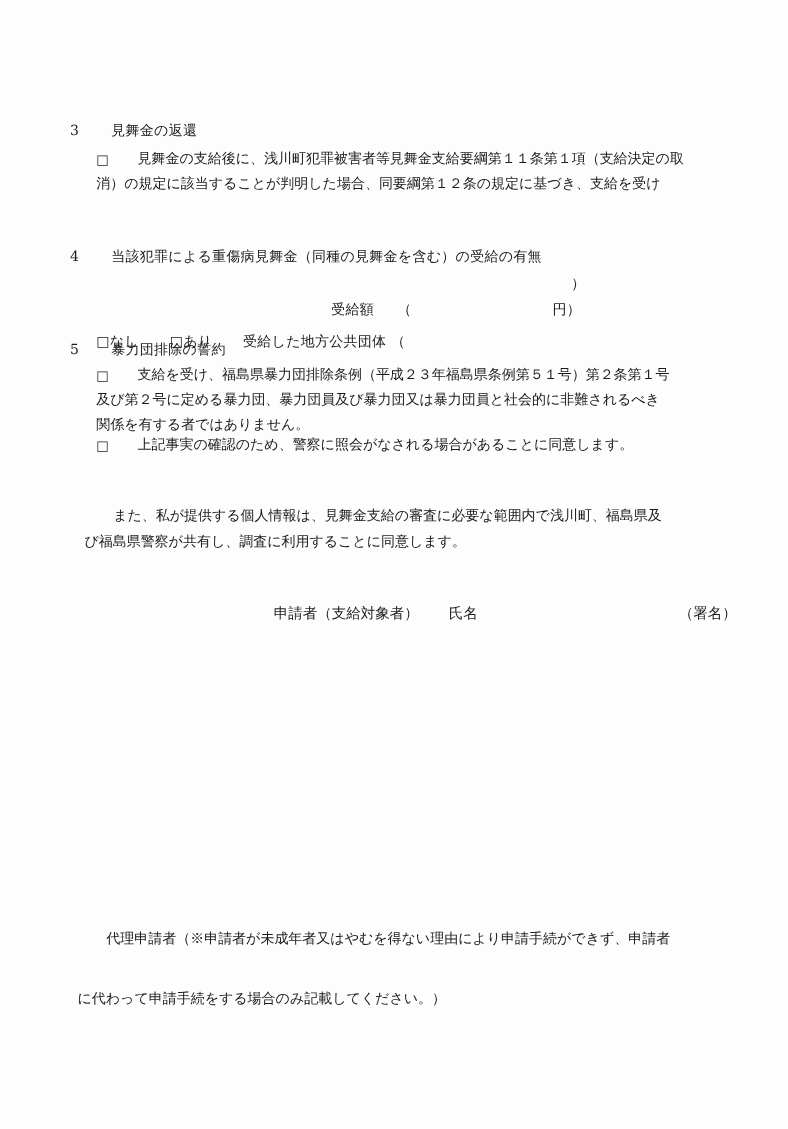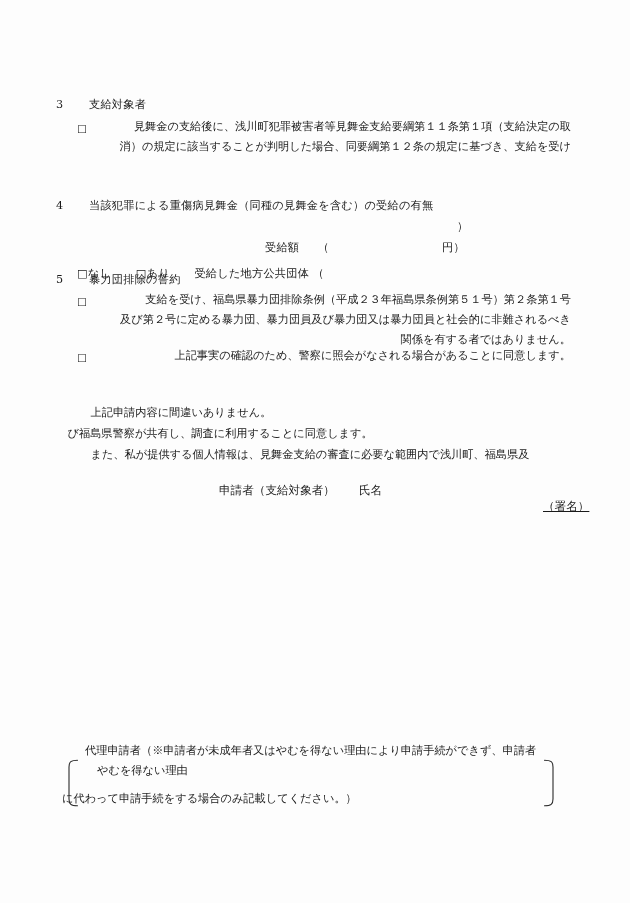--- a/index.html
+++ b/index.html
@@ -58,21 +58,20 @@
     left: 0;
     top: 0.5px;
     font-size: 10.6px;
     line-height: 20.2px;
   }
   .clause-body {
     position: absolute;
     left: 0;
     top: 0;
     width: 494px;
-    text-align: right;
   }
   .clause-body .ln {
     display: block;
     white-space: nowrap;
     height: 20.2px;
   }
   .ln.i1 { padding-left: 33px; }
 
   
   .para {
@@ -87,21 +86,21 @@
   }
   .para .ln.ind { padding-left: 11.5px; }
 
   
   .sig-row {
     position: absolute;
     font-size: 11.6px;
     white-space: nowrap;
   }
   .sig-left { position: absolute; left: 0; top: 0; }
-  .sig-right { position: absolute; top: 16px; text-decoration: underline; }
+  .sig-right { position: absolute; top: 0; }
 
   
   .agent {
     position: absolute;
     font-size: 11.2px;
     line-height: 20.5px;
   }
   .agent .ln {
     display: block;
     white-space: nowrap;
@@ -131,21 +130,21 @@
   .gap-m { display: inline-block; width: 17px; }
   .gap-l { display: inline-block; width: 24px; }
 </style>
 </head>
 <body>
 
 <div class="page">
 
   <div class="sec" style="left:56px; top:95px; width:520px; height:22px;">
     <span class="sec-num">3</span>
-    <span class="sec-title">支給対象者</span>
+    <span class="sec-title">見舞金の返還</span>
   </div>
 
   <div class="clause" style="left:77px; top:117px; width:500px;">
     <span class="cb">□</span>
     <div class="clause-body">
       <span class="ln i1">見舞金の支給後に、浅川町犯罪被害者等見舞金支給要綱第１１条第１項（支給決定の取</span>
       <span class="ln">消）の規定に該当することが判明した場合、同要綱第１２条の規定に基づき、支給を受け</span>
     </div>
   </div>
 
@@ -193,47 +192,29 @@
   </div>
 
   <div class="clause" style="left:77px; top:346px; width:500px;">
     <span class="cb">□</span>
     <div class="clause-body">
       <span class="ln i1">上記事実の確認のため、警察に照会がなされる場合があることに同意します。</span>
     </div>
   </div>
 
   <div class="para" style="left:79px; top:402px; width:500px;">
-    <span class="ln ind">上記申請内容に間違いありません。</span>
+    <span class="ln ind">また、私が提供する個人情報は、見舞金支給の審査に必要な範囲内で浅川町、福島県及</span>
     <span class="ln" style="margin-left:-11.5px;">び福島県警察が共有し、調査に利用することに同意します。</span>
-    <span class="ln ind">また、私が提供する個人情報は、見舞金支給の審査に必要な範囲内で浅川町、福島県及</span>
   </div>
 
   <div class="sig-row" style="left:185px; top:483px; width:395px; height:22px;margin-left:34px;">
     <span class="sig-left"><span>申請者（支給対象者）</span><span class="gap-l"></span><span>氏名</span></span>
     <span class="sig-right" style="left:324px;">（署名）</span>
   </div>
   <div style="position:absolute; left:300px; top:482px; width:200px; height:20px;"></div>
 
   <div class="agent" style="left:62px; top:714px; width:520px;">
     <span class="ln ind">代理申請者（※申請者が未成年者又はやむを得ない理由により申請手続ができず、申請者</span>
     <span class="ln">に代わって申請手続をする場合のみ記載してください。）</span>
   </div>
 
-  <div class="bracket-box" style="left:64px; top:759px; width:494px; height:48px;">
-
-    <svg width="494" height="48" viewBox="0 0 494 48" xmlns="http://www.w3.org/2000/svg" fill="none" stroke="#2b2b2b" stroke-width="1.1" stroke-linecap="round" stroke-linejoin="round">
-
-      <path d="M 13.5 1.2 C 7.0 1.2 5.0 2.8 5.0 8.0
-               L 5.0 40.0
-               C 5.0 45.2 7.0 46.8 13.5 46.8"></path>
-
-      <path d="M 480.5 1.2 C 487.0 1.2 489.0 2.8 489.0 8.0
-               L 489.0 40.0
-               C 489.0 45.2 487.0 46.8 480.5 46.8"></path>
-    </svg>
-
-    <span class="bracket-label" style="left:33px; top:4px;">やむを得ない理由</span>
-
-    <div style="position:absolute; left:22px; top:22px; width:450px; height:22px;"></div>
-  </div>
 
 </div>
 
 </body></html>

